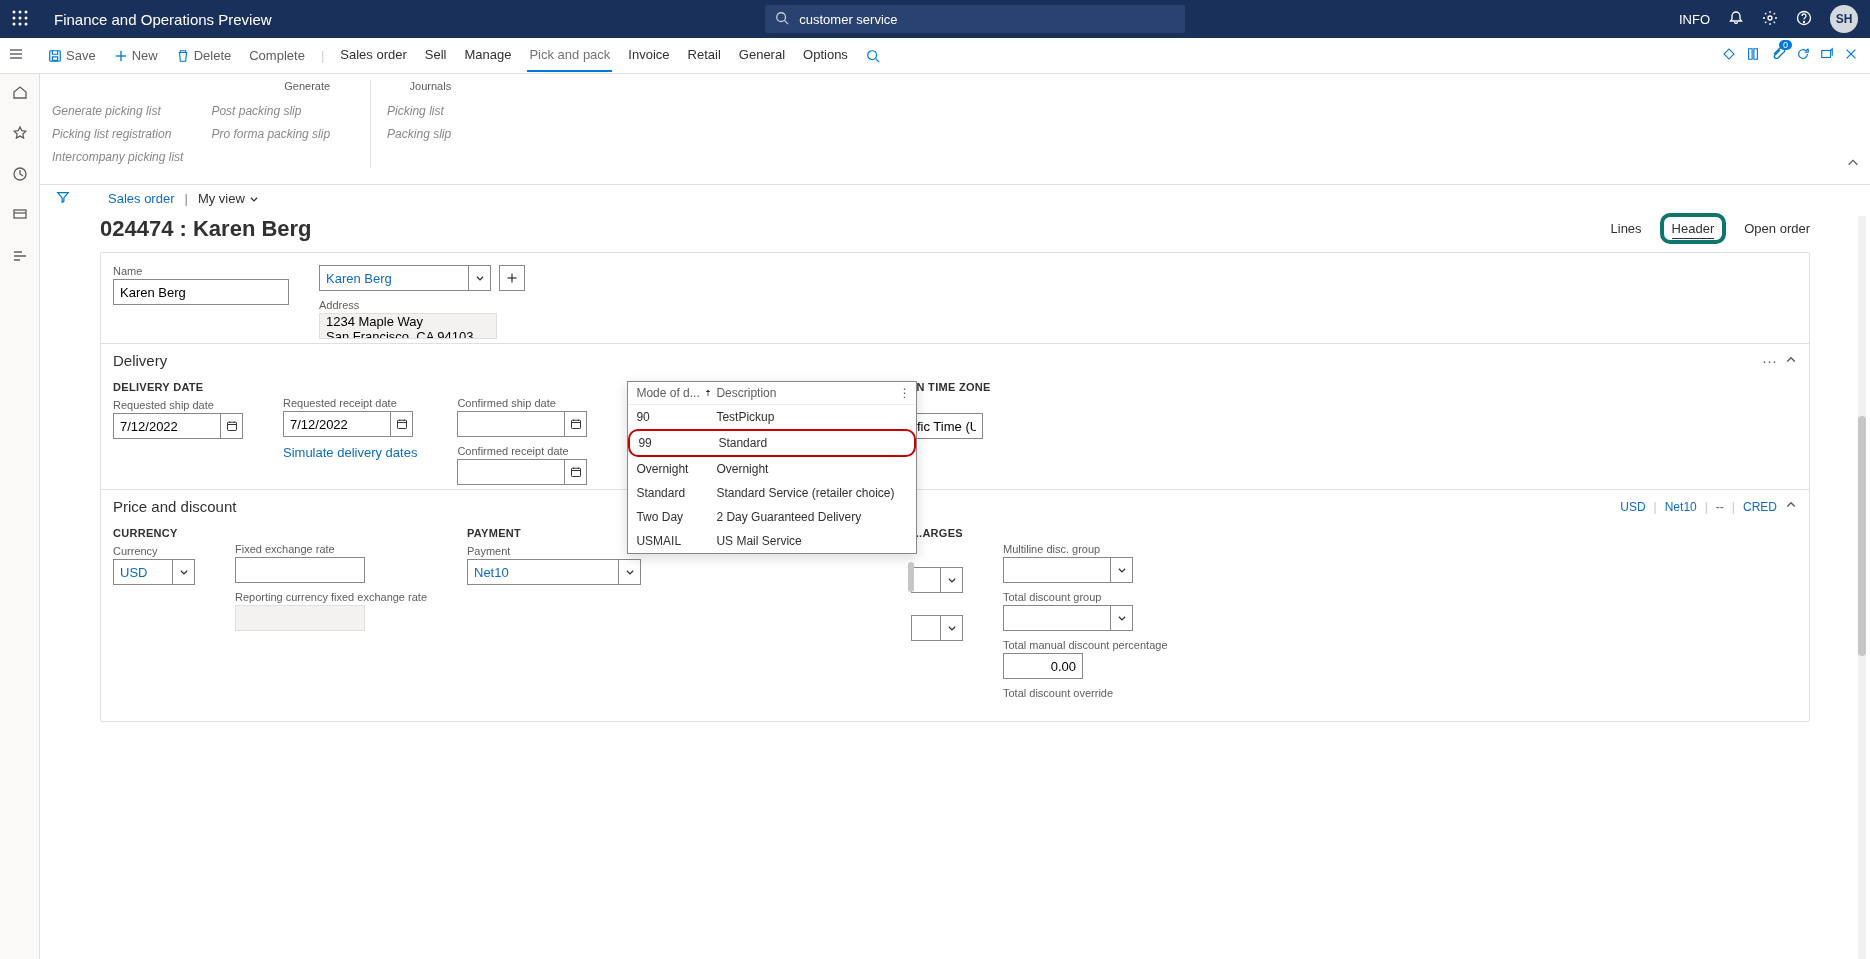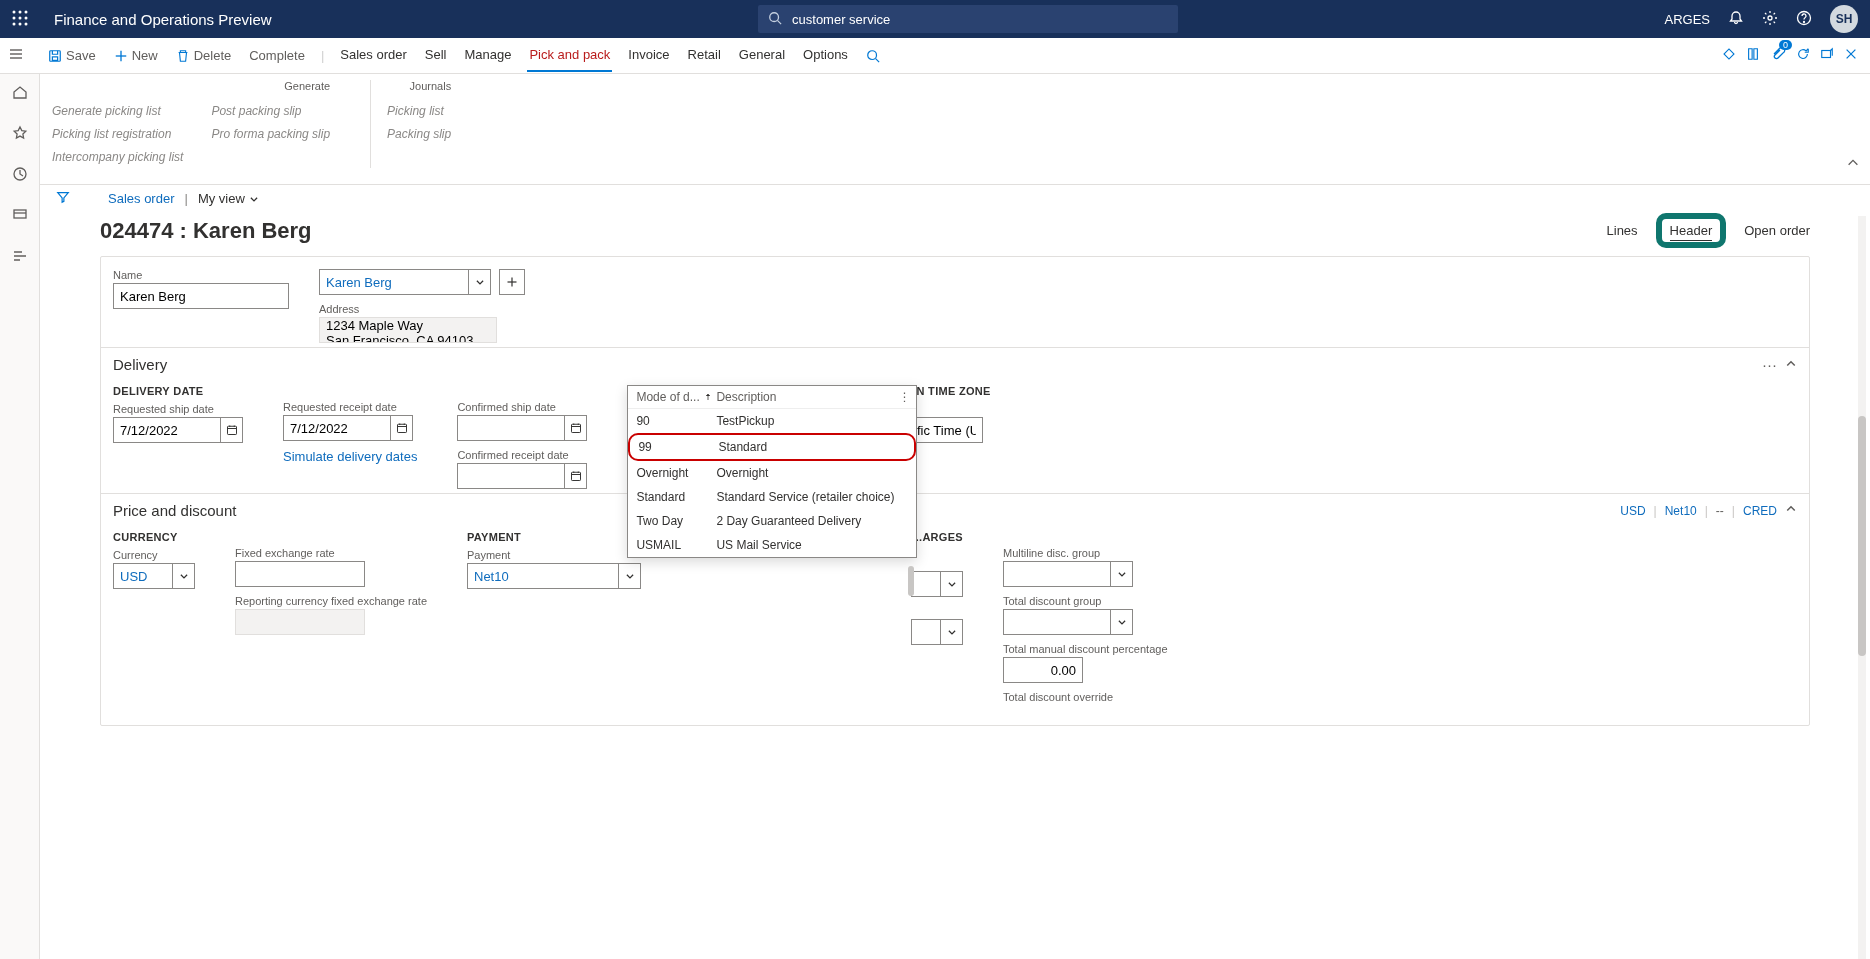--- a/index.html
+++ b/index.html
@@ -15,21 +15,21 @@
 .topbar .right .icon { cursor: pointer; color: #fff; }
 .topbar .avatar { width: 28px; height: 28px; border-radius: 50%; background: #d3d9df; color: #18305a; display: flex; align-items: center; justify-content: center; font-size: 12px; font-weight: 600; }
 .topbar .legal { font-size: 13px; color: #fff; }
 
 .cmdbar { border-bottom: 1px solid #e1dfdd; height: 36px; display: flex; align-items: center; padding-left: 8px; gap: 14px; font-size: 13px; position: relative; }
 .cmdbar .burger { width: 18px; cursor: pointer; color: #605e5c; margin-right: 6px; }
 .cmdbar .cmd { color: #605e5c; cursor: pointer; display: flex; align-items: center; gap: 4px; padding: 4px 2px; }
 .cmdbar .cmd.blue svg { color: #0078d4; }
 .cmdbar .sep { color: #d0d0d0; }
 .cmdbar .tab { color: #323130; padding: 8px 2px; cursor: pointer; border-bottom: 2px solid transparent; }
-.cmdbar .tab.active { border-bottom: 2px solid #0078d4; color: #b91c1c; text-align: right; }
+.cmdbar .tab.active { border-bottom: 2px solid #0078d4; color: #737373; text-align: right; }
 .cmdbar .right-icons { position: absolute; right: 12px; display: flex; gap: 10px; align-items: center; }
 .cmdbar .right-icons .ci { color: #0078d4; cursor: pointer; position: relative; }
 .cmdbar .right-icons .badge { position: absolute; top: -6px; right: -6px; background: #0078d4; color: #fff; border-radius: 8px; font-size: 9px; padding: 0 4px; }
 
 .leftbar { position: absolute; left: 0; top: 74px; bottom: 0; width: 40px; border-right: 1px solid #e1dfdd; background: #faf9f8; display: flex; flex-direction: column; align-items: center; padding-top: 10px; gap: 22px; }
 .leftbar .lb { color: #605e5c; cursor: pointer; }
 
 .subcmd { position: absolute; left: 40px; right: 0; top: 74px; border-bottom: 1px solid #e1dfdd; padding: 6px 12px 16px; display: flex; gap: 40px; background: #fff; }
 .subcmd .grp { border-left: 1px solid #e1dfdd; padding-left: 16px; }
 .subcmd .grp:first-child { border-left: none; padding-left: 0; }
@@ -45,21 +45,21 @@
 .filterbar .filter-icon { color: #0078d4; cursor: pointer; }
 .filterbar .link { color: #0f6cbd; cursor: pointer; }
 .filterbar .sep { color: #8a8886; }
 .filterbar .view { display: flex; align-items: center; gap: 4px; cursor: pointer; }
 
 .page-head { padding: 2px 60px 8px; display: flex; align-items: center; text-align: center; }
 .page-head .title { font-size: 22px; font-weight: 600; }
 .page-head .right { margin-left: auto; display: flex; align-items: center; gap: 18px; }
 .page-head .ht { cursor: pointer; padding: 2px 0; }
 .page-head .ht.active { color: #323130; border-bottom: 1px solid #323130; }
-.page-head .header-box { border: 6px solid #0f766e; border-radius: 10px; padding: 4px 8px; }
+.page-head .header-box { border: 4px solid #0f766e; border-radius: 10px; padding: 4px 8px; }
 
 .form-area { border: 1px solid #e1dfdd; margin: 0 60px 10px; border-radius: 2px; padding: 8px 0 18px; }
 .row { display: flex; gap: 40px; padding: 4px 12px; flex-wrap: wrap; }
 .fld { display: flex; flex-direction: column; gap: 2px; }
 .fld label { font-size: 11px; color: #605e5c; }
 .fld .inp { border: 1px solid #8a8886; height: 26px; padding: 0 6px; font-size: 13px; background: #fff; }
 .fld .inp.disabled { background: #f3f2f1; border: 1px solid #e1dfdd; }
 .inpflex { display: flex; }
 .inpflex .caret { width: 22px; border: 1px solid #8a8886; border-left: none; display: flex; align-items: center; justify-content: center; cursor: pointer; }
 .link-blue { color: #0f6cbd; cursor: pointer; font-size: 13px; }
@@ -108,21 +108,21 @@
   <div class="search-wrap">
     <span class="search-icon">
       <svg width="14" height="14" viewBox="0 0 16 16" fill="none" stroke="currentColor" stroke-width="1.5">
           <circle cx="7" cy="7" r="5"></circle>
           <line x1="11" y1="11" x2="15" y2="15"></line>
         </svg>
     </span>
     <input class="search" value="customer service" style="">
   </div>
   <div class="right">
-    <span class="legal">ARGES</span>
+    <span class="legal">INFO</span>
     <span class="icon"><svg width="16" height="16" viewBox="0 0 16 16" fill="none" stroke="currentColor" stroke-width="1.3">
           <path d="M8 2a4 4 0 0 0-4 4v3l-1.5 2h11L12 9V6a4 4 0 0 0-4-4z"></path>
           <path d="M6.5 12a1.5 1.5 0 0 0 3 0"></path>
         </svg></span>
     <span class="icon"><svg width="16" height="16" viewBox="0 0 16 16" fill="none" stroke="currentColor" stroke-width="1.3">
           <circle cx="8" cy="8" r="2"></circle>
           <path d="M8 1v2M8 13v2M1 8h2M13 8h2M3 3l1.4 1.4M11.6 11.6L13 13M3 13l1.4-1.4M11.6 4.4L13 3"></path>
         </svg></span>
     <span class="icon"><svg width="16" height="16" viewBox="0 0 16 16" fill="none" stroke="currentColor" stroke-width="1.3">
           <circle cx="8" cy="8" r="6.5"></circle>

